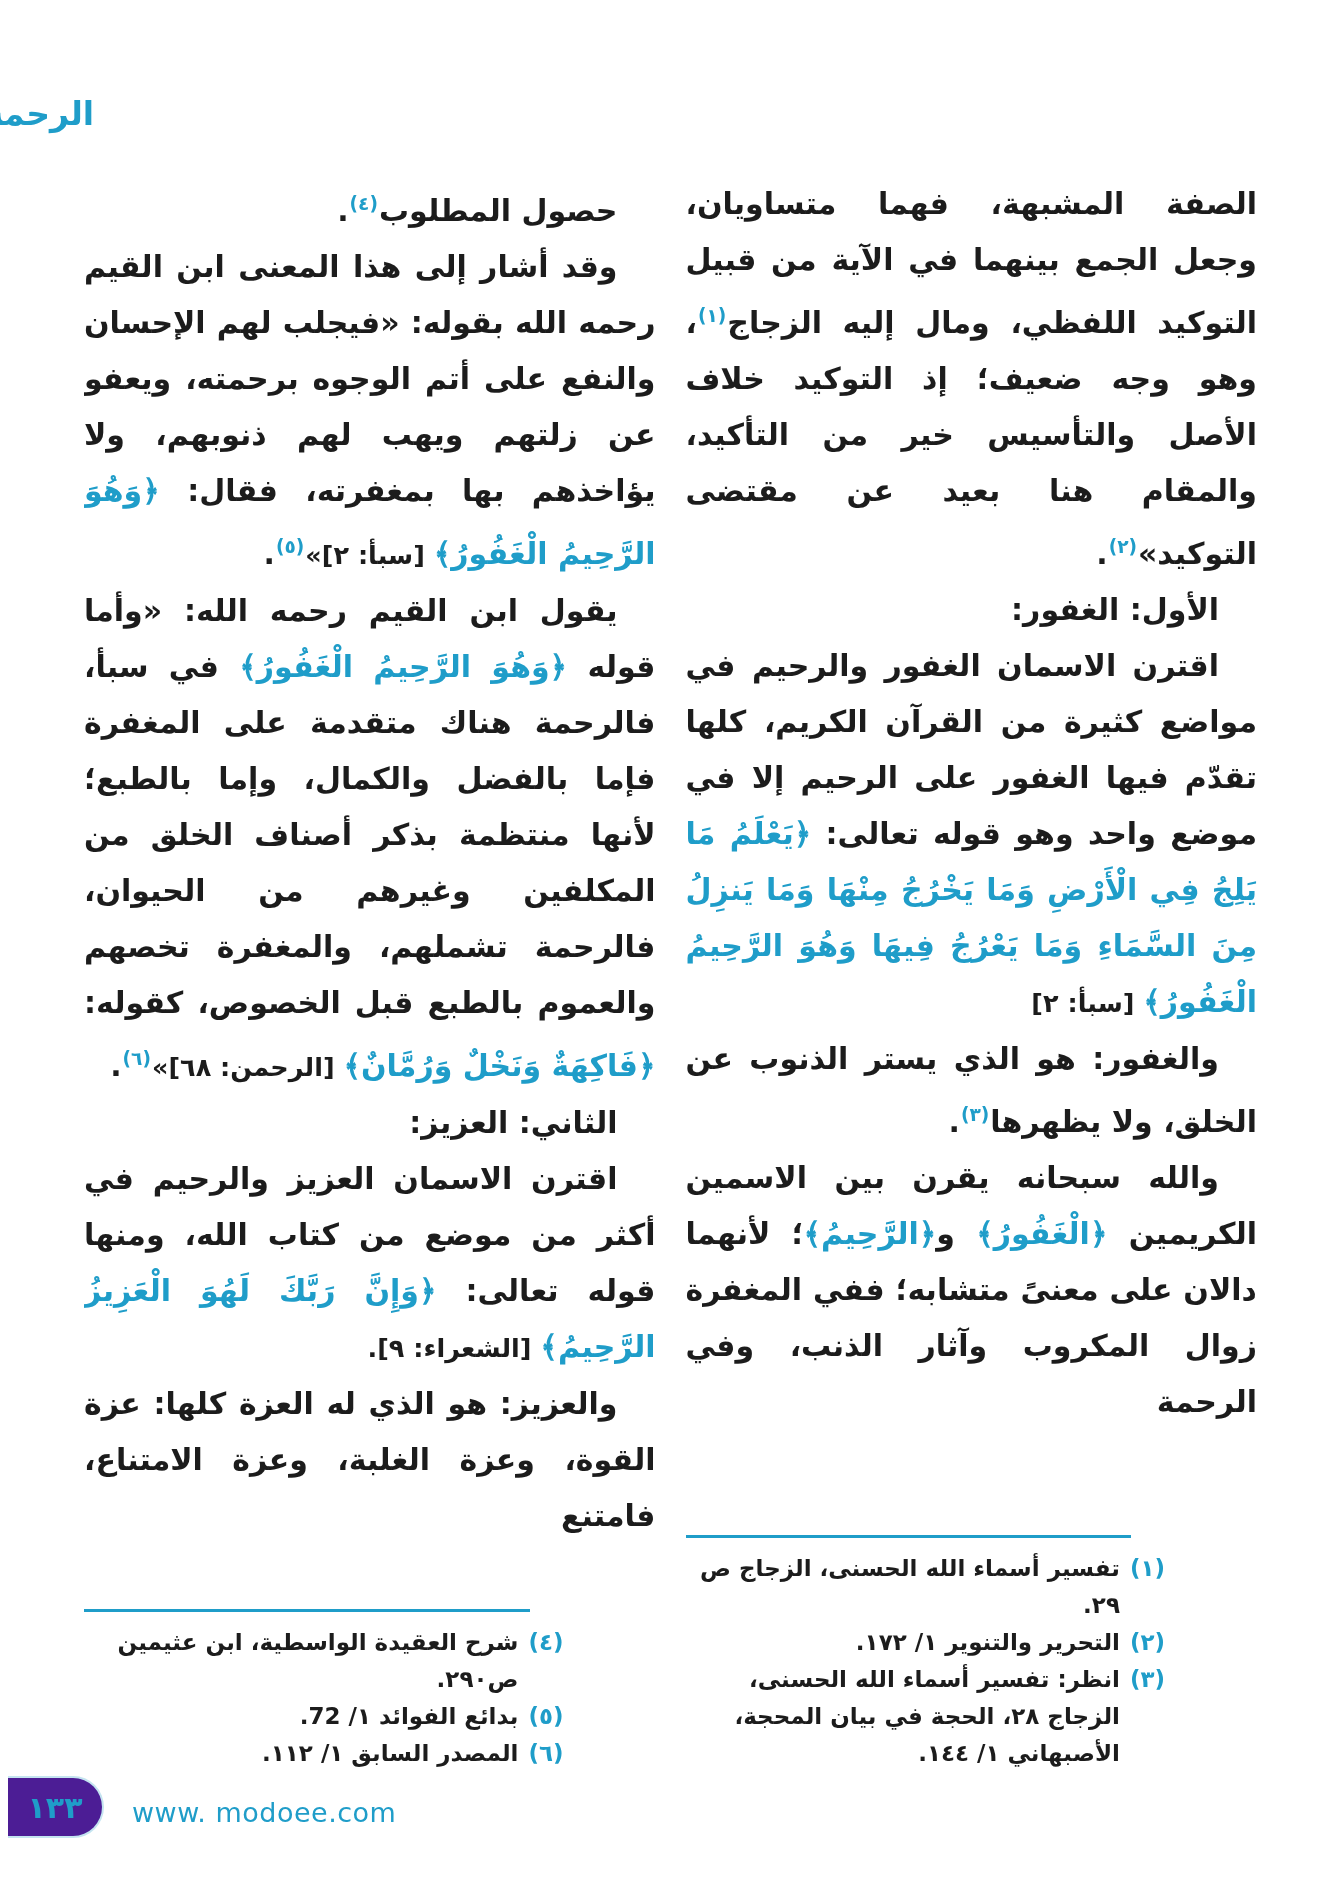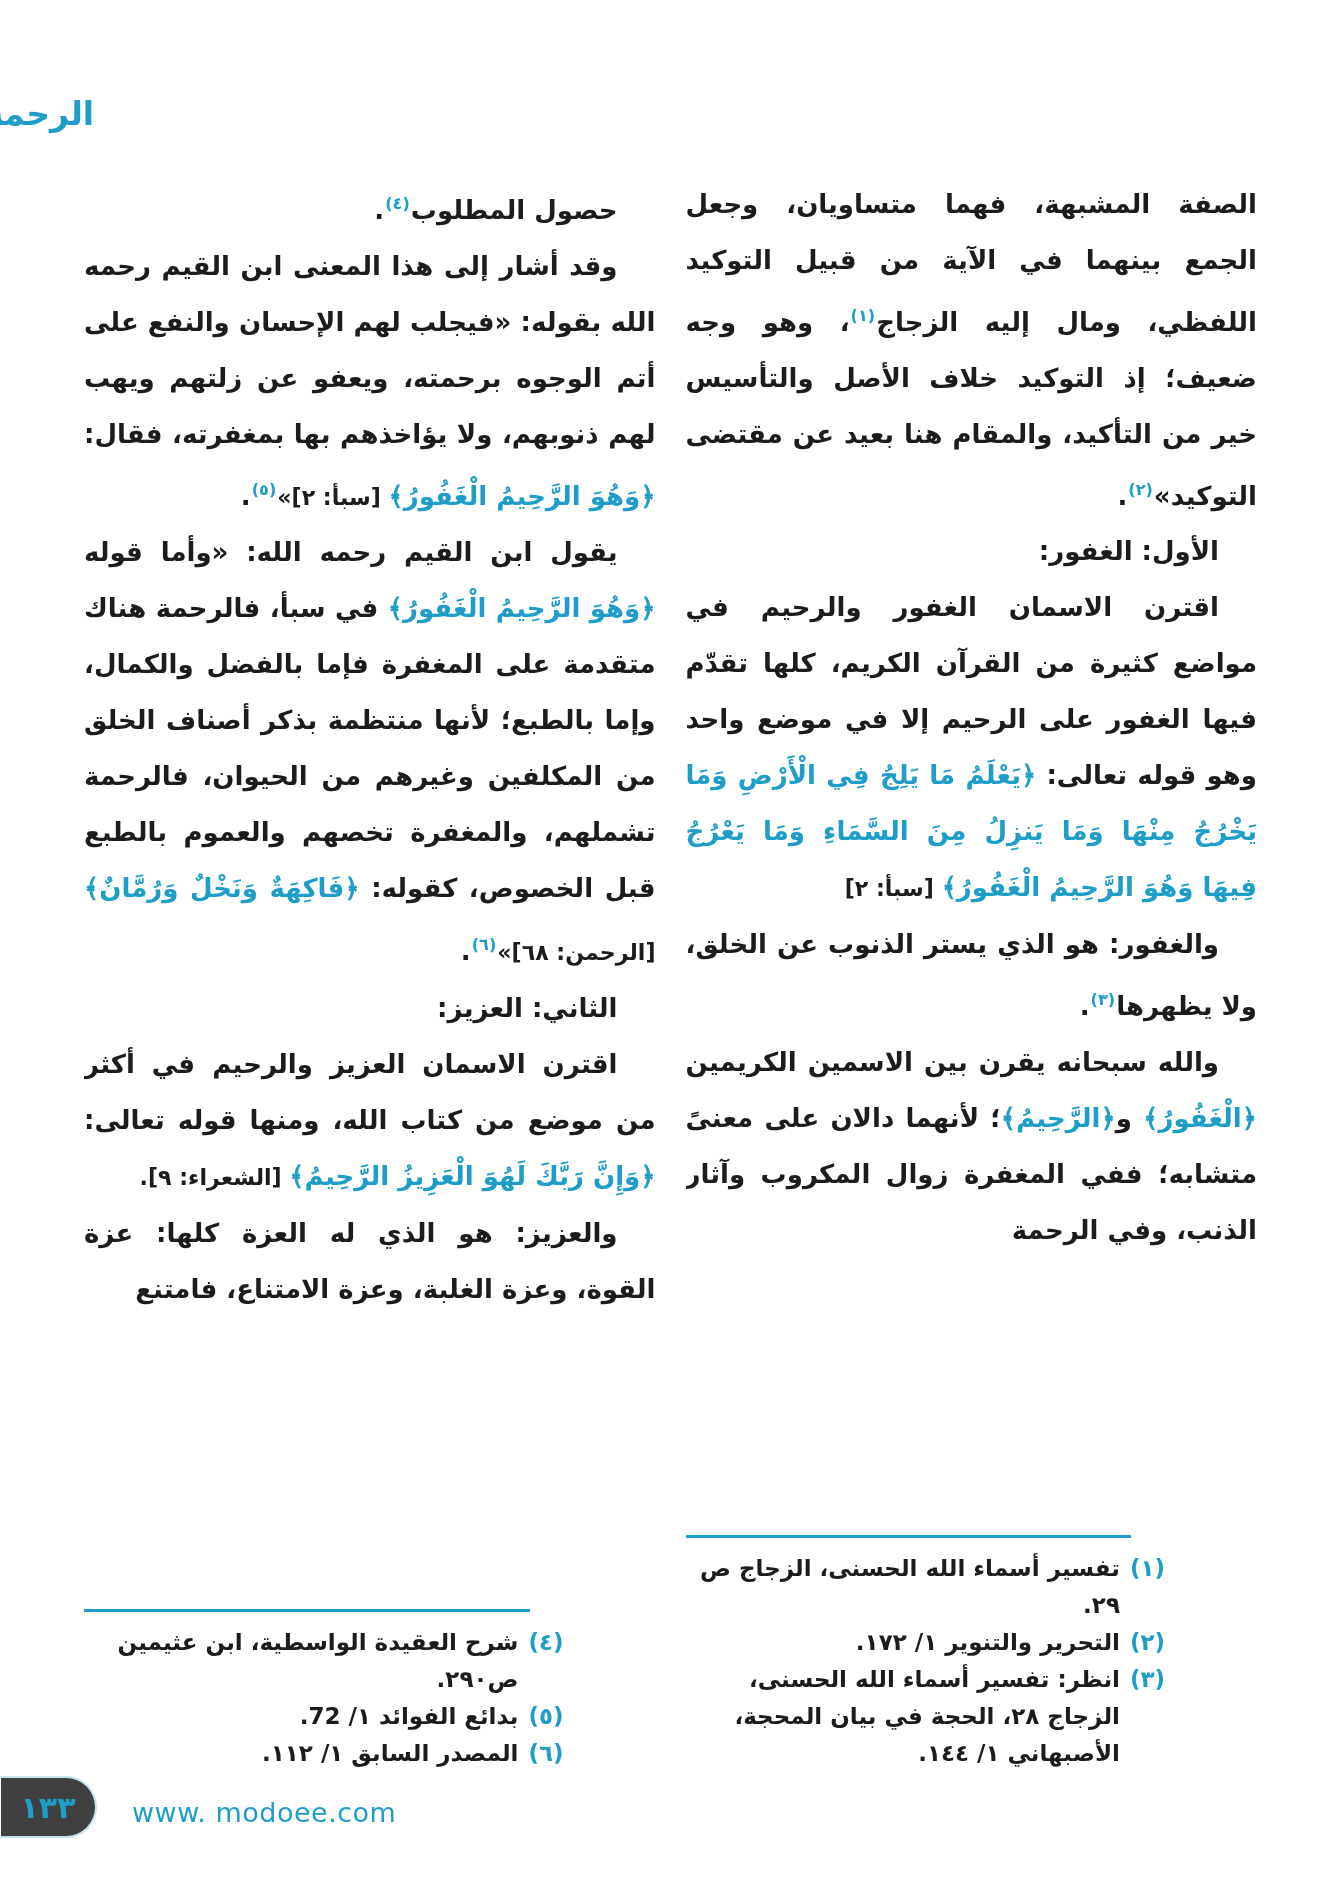--- a/index.html
+++ b/index.html
@@ -24,21 +24,21 @@
   }
   .columns{
     position:absolute;top:176px;right:82px;left:84px;bottom:118px;
     display:flex;gap:30px;direction:rtl;
   }
   .col{
     flex:1 1 0;min-width:0;
     display:flex;flex-direction:column;
   }
   .col-body{
-    font-size:26px;line-height:56px;font-weight:700;
+    font-size:30px;line-height:56px;font-weight:700;
     text-align:justify;
     min-height:0;overflow:hidden;
   }
   p.block{margin:0;}
   p.indent{text-indent:38px;}
   p.heading{font-weight:800;text-indent:38px;}
   .seg-text{color:var(--text);}
   .seg-quran{color:var(--accent);font-weight:700;}
   .seg-ref{font-size:0.85em;}
   .seg-note{
@@ -57,23 +57,23 @@
   }
   .footnotes{
     padding:12px 92px 0 0;
     font-size:23px;line-height:37px;font-weight:700;
     text-align:right;
   }
   .footnote{display:flex;gap:10px;align-items:flex-start;}
   .fn-num{color:var(--accent);flex:0 0 auto;}
   .fn-text{flex:1 1 auto;}
   .page-tab{
-    position:absolute;left:1px;bottom:52px;
+    position:absolute;left:8px;bottom:52px;
     width:96px;height:62px;
-    background:#404040;
+    background:#4c1d95;
     border:2px solid #c4e4f0;border-left:none;
     border-radius:0 32px 32px 0;
     display:flex;align-items:center;justify-content:center;
     color:var(--accent);
     font-size:30px;font-weight:700;
   }
   .website{
     position:absolute;left:132px;bottom:62px;
     color:var(--accent);
     font-size:27px;font-weight:400;

